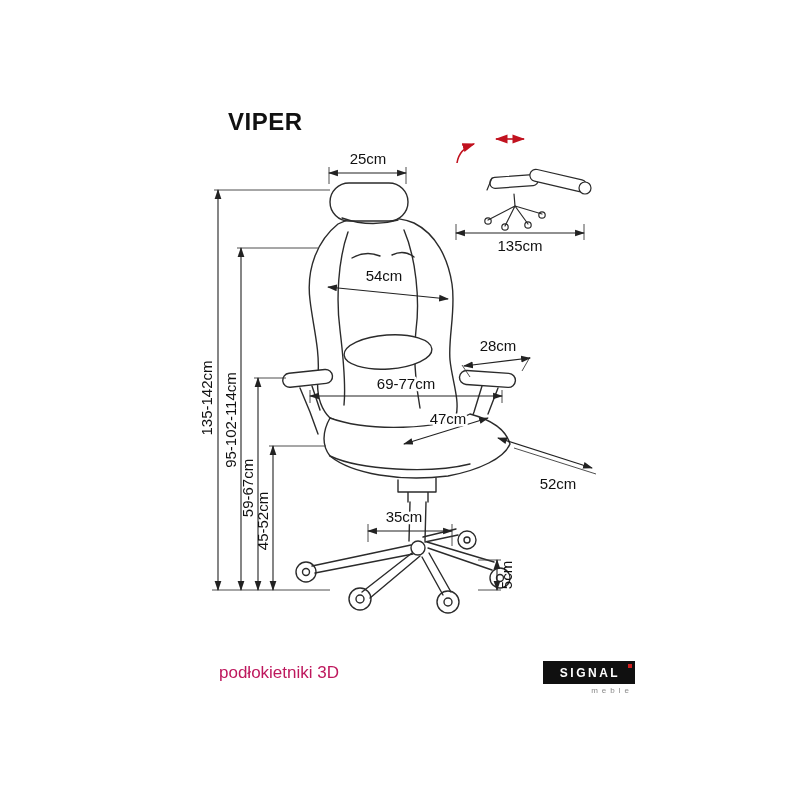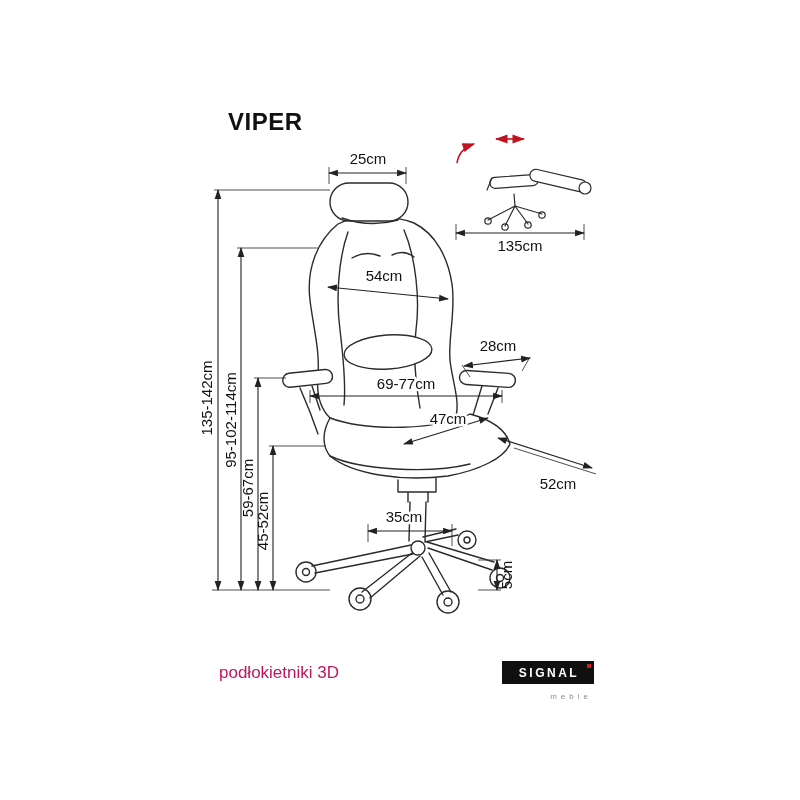--- a/index.html
+++ b/index.html
@@ -11,30 +11,30 @@
   }
   .stage { position:absolute; inset:0; background:#fff; }
   .title {
     position:absolute; left:228px; top:108px;
     font-size:24px; font-weight:700; color:#111; letter-spacing:.5px;
   }
   .note {
     position:absolute; left:219px; top:663px;
     font-size:17px; color:#be185d;
   }
-  .logo { position:absolute; left:502px; top:661px; width:92px; }
+  .logo { position:absolute; left:543px; top:661px; width:92px; }
   .logo-box {
     background:#101010; color:#fff; position:relative;
     font-weight:700; font-size:12px; letter-spacing:2.5px;
     padding:5px 6px 4px 8px; text-align:center;
   }
   .logo-sq { position:absolute; right:3px; top:3px; width:4px; height:4px; background:#cf1f1f; }
   .logo-sub {
     text-align:right; font-size:8px; letter-spacing:4px;
-    color:#8a8a8a; margin-top:8px; padding-right:2px;
+    color:#8a8a8a; margin-top:2px; padding-right:2px;
   }
   svg.scene { position:absolute; inset:0; }
   .dimtext { font-size:15px; fill:#111; font-family:"Liberation Sans","DejaVu Sans",sans-serif; }
   .halo { paint-order:stroke; stroke:#ffffff; stroke-width:5px; stroke-linejoin:round; }
   .dim  { stroke:#222; stroke-width:1.1; fill:none; }
   .ext  { stroke:#3a3a3a; stroke-width:0.9; fill:none; }
   .chair { stroke:#2b2b2b; stroke-width:1.4; fill:none; stroke-linecap:round; stroke-linejoin:round; }
   .cfill { fill:#ffffff; }
   .red { stroke:#c1121f; stroke-width:1.6; fill:none; }
 </style>

